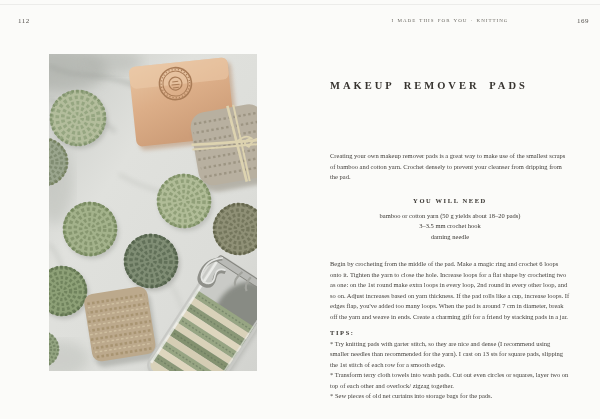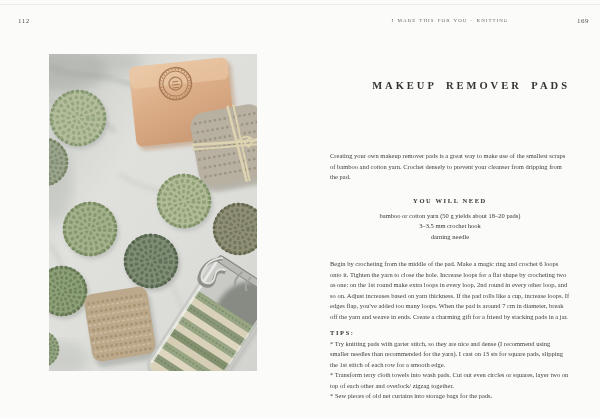--- a/index.html
+++ b/index.html
@@ -14,21 +14,21 @@
   .pagenum-left{left:18px;}
   .pagenum-right{left:577px;}
   .running-head{
     position:absolute;top:18px;left:300px;width:300px;text-align:center;
     font-size:5px;letter-spacing:1px;color:#6b6862;word-spacing:1px;
   }
   .photo-wrap{position:absolute;left:49px;top:54px;width:208px;height:317px;}
   .photo-wrap svg{display:block;}
   .article-title{
     position:absolute;top:80px;left:330px;width:240px;margin:0;
-    text-align:right;font-size:10.5px;font-weight:bold;letter-spacing:3px;
+    text-align:left;font-size:10.5px;font-weight:bold;letter-spacing:3px;
     color:#36332f;word-spacing:4px;
   }
   .text-col{position:absolute;top:151px;left:330px;width:240px;}
   .body-text{font-size:6.5px;line-height:10.5px;margin:0;color:#413e3a;}
   .intro{margin-bottom:13px;}
   .need-heading,.tips-heading{
     font-size:6.5px;font-weight:bold;letter-spacing:1.6px;color:#36332f;margin:0;
   }
   .need-heading{text-align:center;margin-bottom:5px;line-height:10px;}
   .need-list{text-align:center;margin-bottom:17px;}

